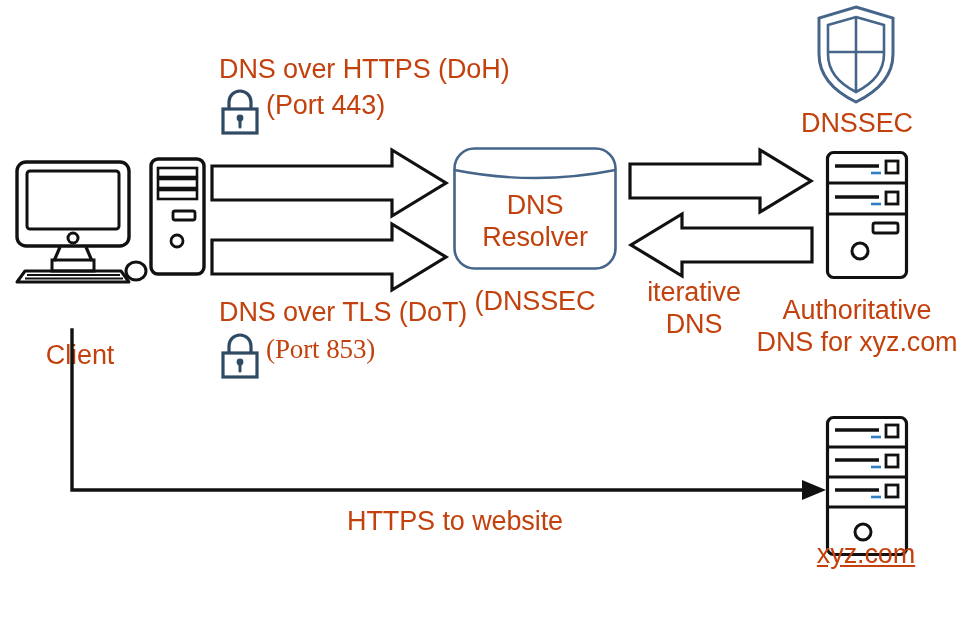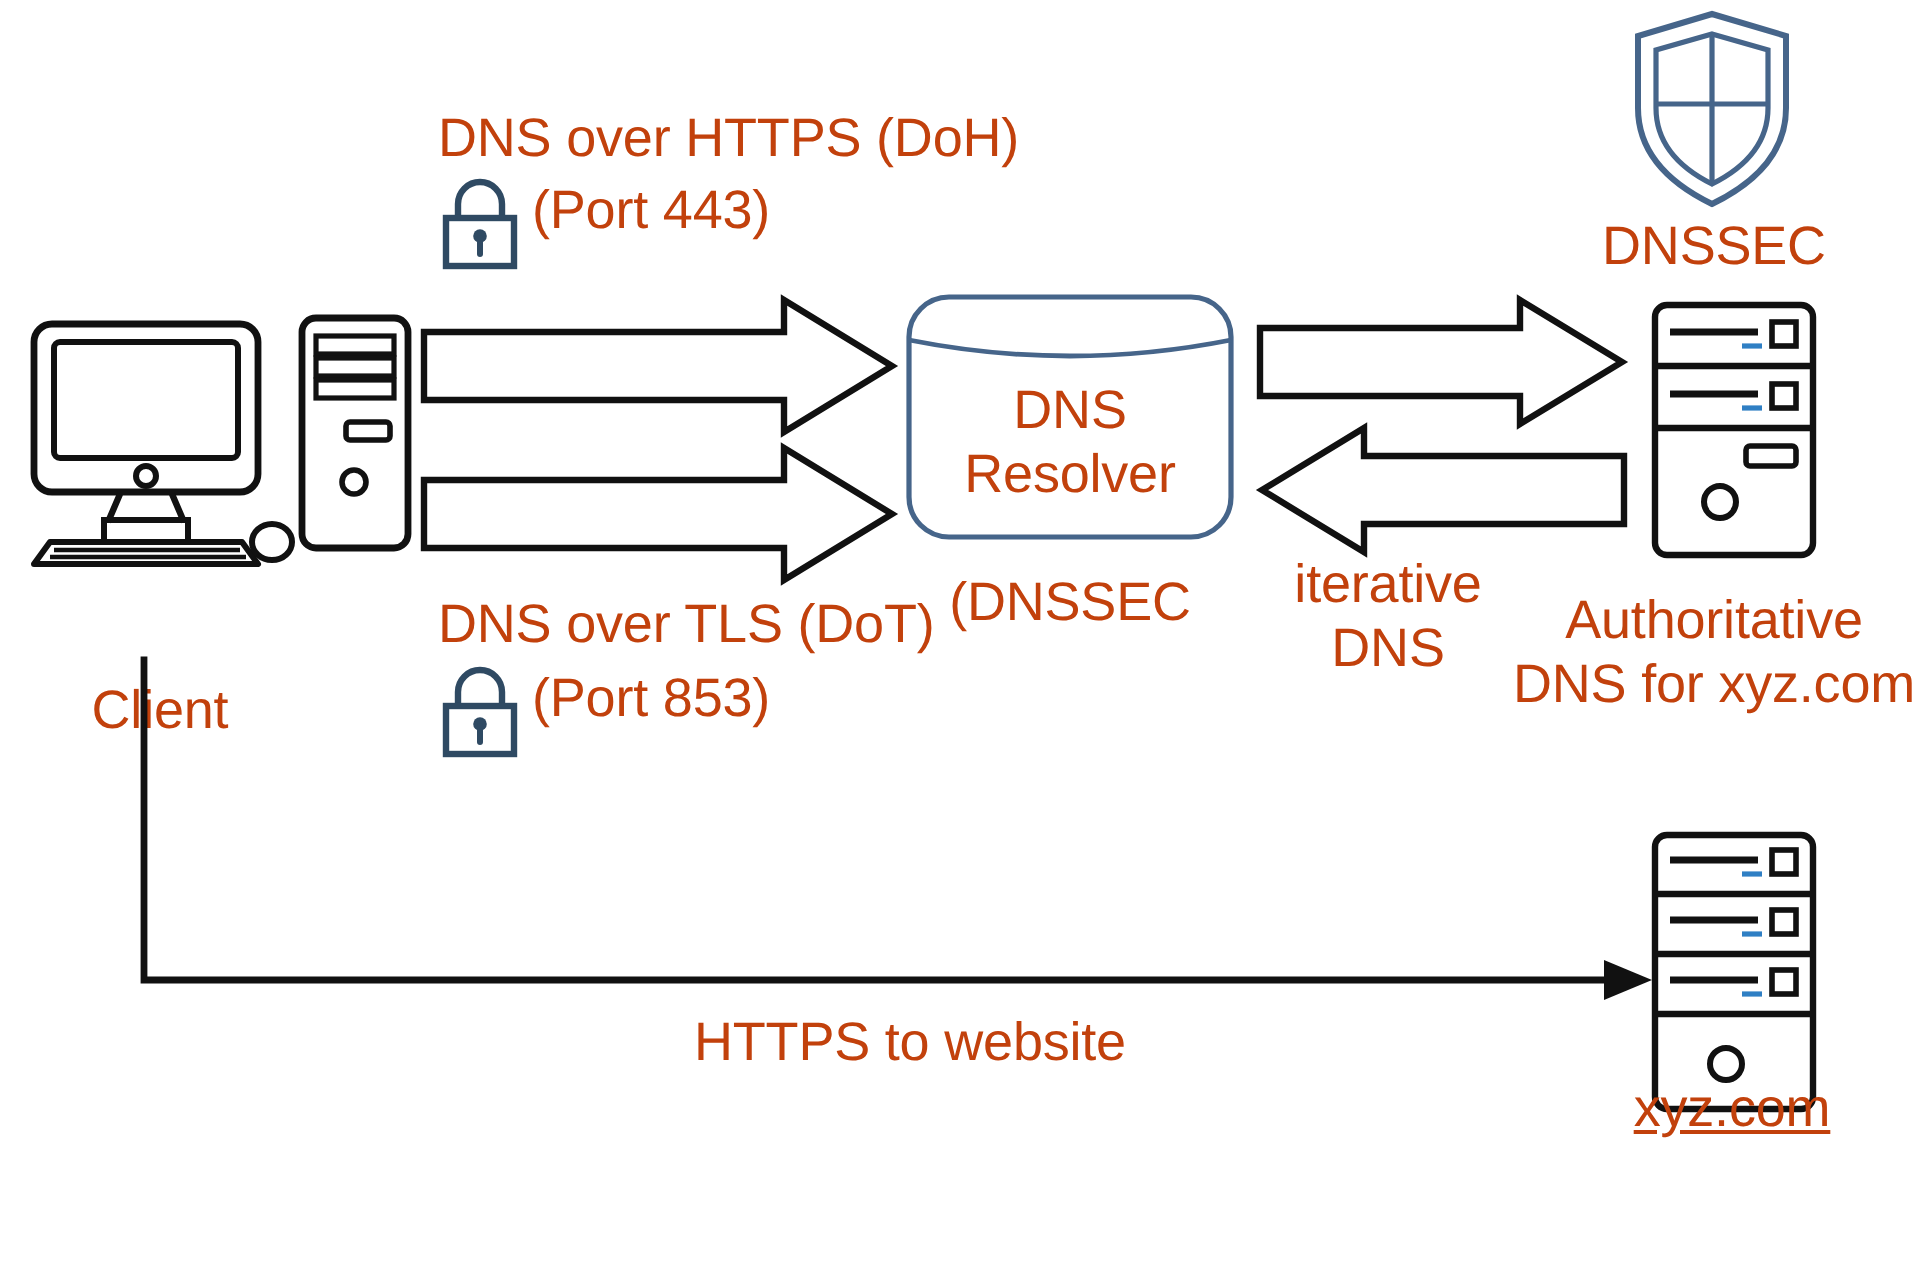--- a/index.html
+++ b/index.html
@@ -97,21 +97,21 @@
 
   <div class="lbl t28" style="left:219px; top:297px;">DNS over TLS (DoT)</div>
   <div class="abs" style="left:218px; top:333px;">
     <svg width="44" height="47" viewBox="0 0 44 47">
       <path class="lockc" d="M11 20 L11 13 A11 11 0 0 1 33 13 L33 20" stroke-width="3.2" fill="none"></path>
       <rect class="lockc" x="5" y="20" width="34" height="24" stroke-width="3.2" fill="#ffffff"></rect>
       <circle class="lockc" style="fill:#2f4a63;" cx="22" cy="29" r="3.4" stroke-width="0"></circle>
       <path class="lockc" d="M22 30 L22 38" stroke-width="3" stroke-linecap="round"></path>
     </svg>
   </div>
-  <div class="lbl t28" style="left:266px; top:334px;">(Port 853)</div>
+  <div class="lbl t28" style="left:266px; top:334px;font-family:Liberation Serif, serif;">(Port 853)</div>
 
   <div class="abs" style="left:452px; top:146px;">
     <svg width="166" height="125" viewBox="0 0 166 125">
       <rect class="steel" x="2.5" y="2.5" width="161" height="120" rx="20" ry="20" stroke-width="2.6" fill="#ffffff"></rect>
       <path class="steel" d="M2.5 24 Q83 40 163.5 24" stroke-width="2.4" fill="none"></path>
     </svg>
   </div>
   <div class="lbl t28 center" style="left:535px; top:190px;">DNS</div>
   <div class="lbl t28 center" style="left:535px; top:222px;">Resolver</div>
   <div class="lbl t28 center" style="left:535px; top:286px;">(DNSSEC</div>

